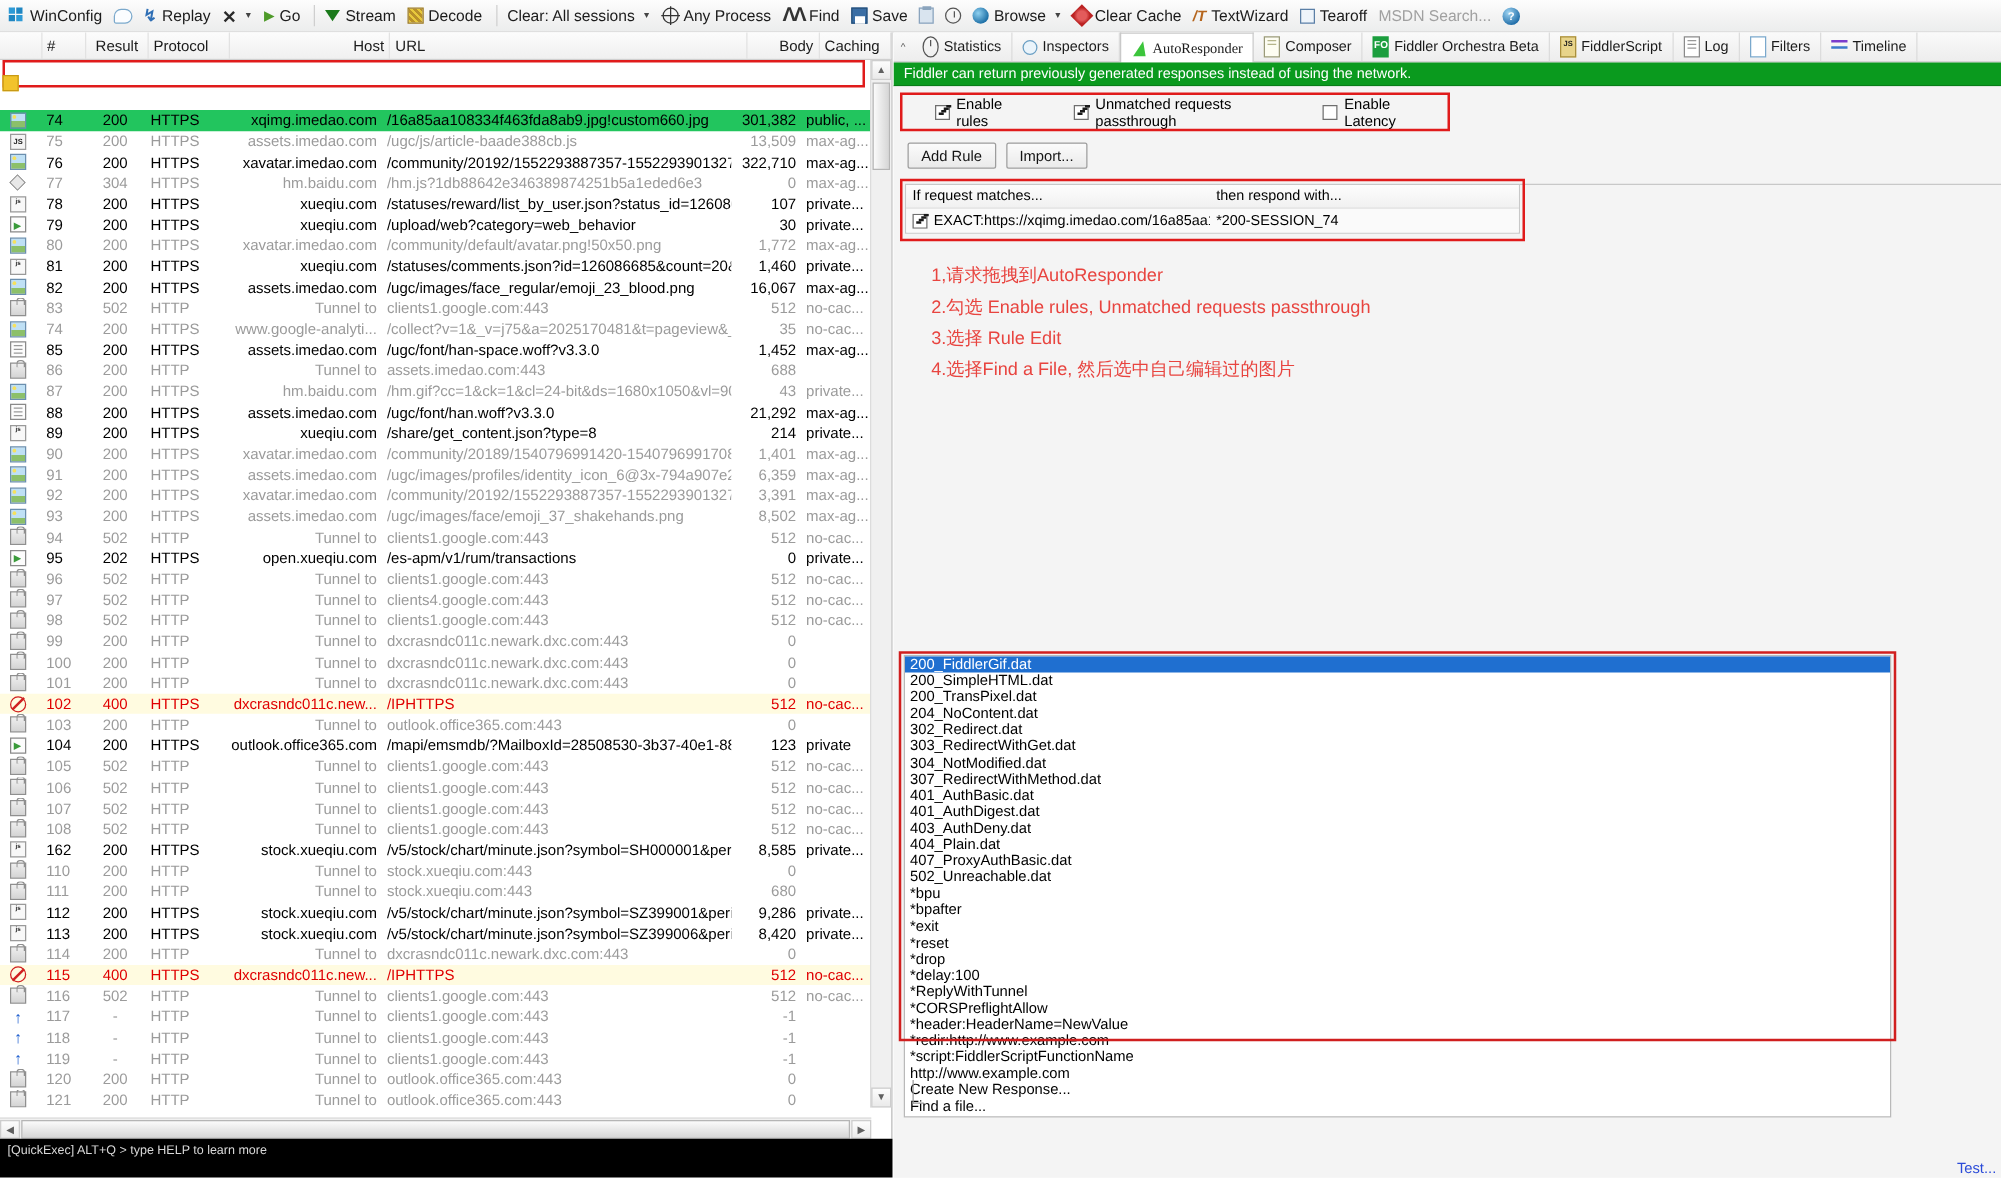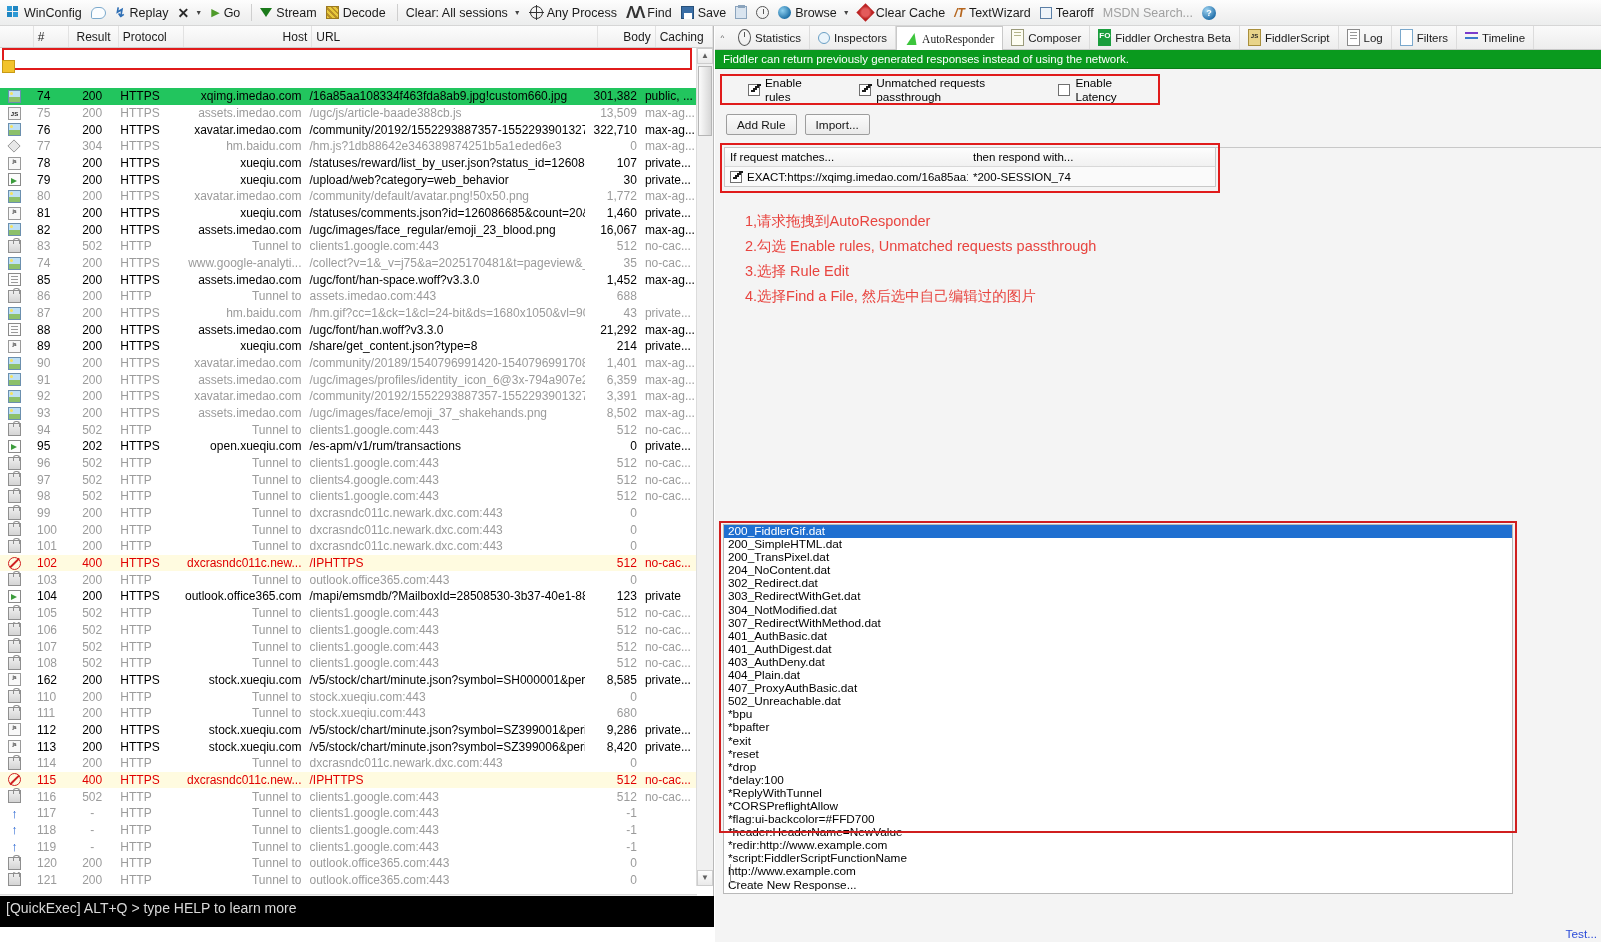--- a/index.html
+++ b/index.html
@@ -227,22 +227,22 @@
     width:16px;height:15px;background:linear-gradient(to bottom,#fdfdfd,#eaeaea);
     border:1px solid #cdcdcd;color:#606060;font-size:8px;text-align:center;line-height:13px;flex:none;
   }
   #sess-hscroll .hthumb {
     height:15px;margin:0 1px;background:linear-gradient(to bottom,#fbfbfb,#d6d6d6);
     border:1px solid #b5b5b5;
   }
 
   
   #quickexec {
-    position:absolute;left:0;bottom:15px;width:714px;height:31px;
-    background:#000;color:#d8d8d8;font-size:14px;
+    position:absolute;left:0;bottom:0;width:714px;height:31px;
+    background:#000;color:#d8d8d8;font-size:10px;
     display:flex;align-items:flex-start;padding:4px 6px;
   }
 
   
   #right-panel {
     position:absolute; left:715px; top:26px; width:886px; height:916px;
     background:#f4f4f4;
   }
   #tabbar {
     position:relative; height:24px;
@@ -1219,21 +1219,20 @@
         <div class="ritem">407_ProxyAuthBasic.dat</div>
         <div class="ritem">502_Unreachable.dat</div>
         <div class="ritem">*bpu</div>
         <div class="ritem">*bpafter</div>
         <div class="ritem">*exit</div>
         <div class="ritem">*reset</div>
         <div class="ritem">*drop</div>
         <div class="ritem">*delay:100</div>
         <div class="ritem">*ReplyWithTunnel</div>
         <div class="ritem">*CORSPreflightAllow</div>
-        <div class="ritem">*flag:ui-backcolor=#FFD700</div>
         <div class="ritem">*header:HeaderName=NewValue</div>
         <div class="ritem">*redir:http://www.example.com</div>
         <div class="ritem">*script:FiddlerScriptFunctionName</div>
         <div class="ritem">http://www.example.com</div>
         <div class="ritem">Create New Response...</div>
         <div class="ritem">Find a file...</div>
       </div>
     <div id="resp-tree-line2"></div>
     <div id="resp-tree-line"></div>
     <div id="resp-box"></div>

